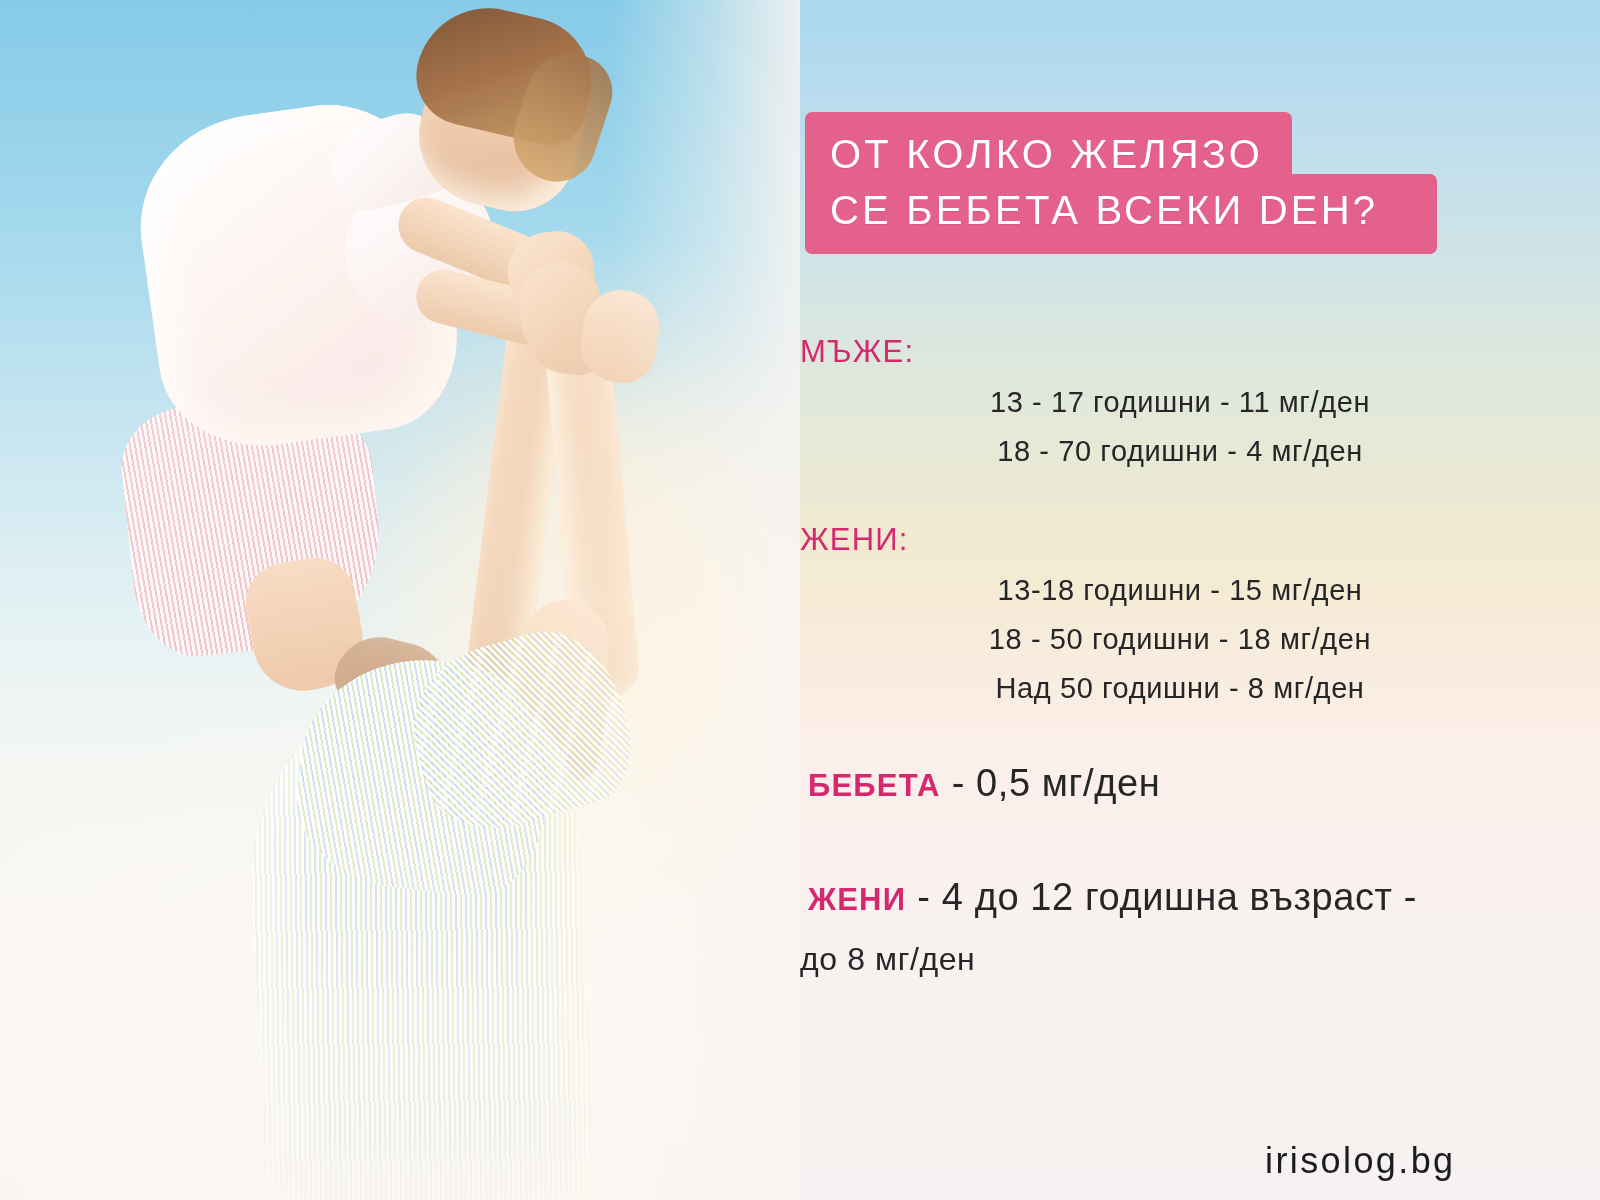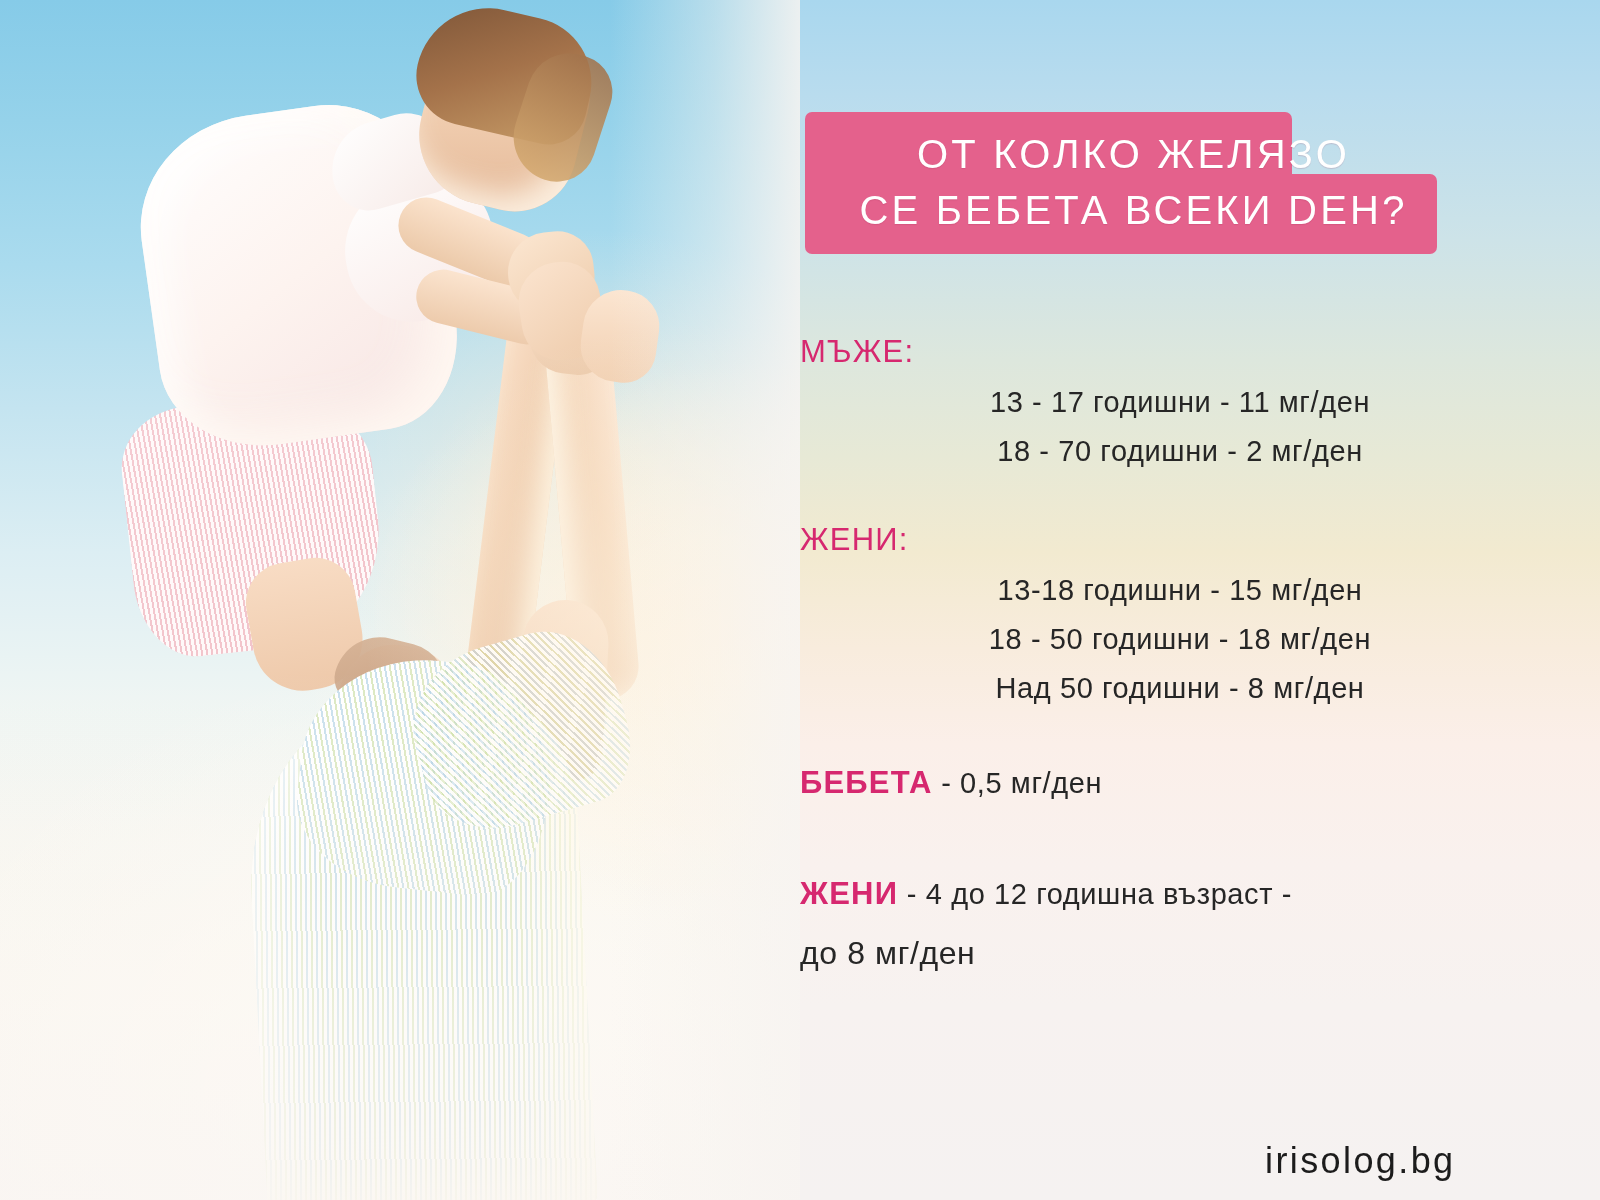--- a/index.html
+++ b/index.html
@@ -302,21 +302,20 @@
     width:632px; height:142px;
     padding:14px 0 0 25px;
     color:#ffffff;
     font-family:"Liberation Sans", sans-serif;
     font-size:40px;
     font-weight:400;
     letter-spacing:3.2px;
     line-height:56px;
     white-space:nowrap;
     text-shadow:0 1px 1px rgba(150,40,80,0.18);
-    text-align:center;
   }
   .banner-text div { display:block; }
 
   
   #content {
     position:absolute;
     left:800px; top:330px;
     width:760px;
     font-family:"Liberation Sans", sans-serif;
     color:#2b2b2b;
@@ -339,23 +338,24 @@
     color:#262626;
     white-space:nowrap;
     text-align:center;
   }
   .inline-block { line-height:56px; }
   .inline-head {
     color:#d6286f;
     font-size:31px;
     font-weight:700;
     letter-spacing:1.2px;
+    margin-left:8px;
   }
   .inline-rest {
-    font-size:29px;
+    font-size:38px;
     font-weight:400;
     letter-spacing:0.6px;
     color:#262626;
   }
   .wrap-line {
     font-size:32px;
     font-weight:400;
     letter-spacing:0.6px;
     color:#262626;
     line-height:52px;
@@ -421,21 +421,21 @@
       <div>ОТ КОЛКО ЖЕЛЯЗО</div>
       <div>СЕ БЕБЕТА ВСЕКИ DЕН?</div>
     </div>
   </div>
 
   <div id="content">
 
     <div class="block">
       <div class="sec-head">МЪЖЕ:</div>
       <div class="sec-line">13 - 17 годишни - 11 мг/ден</div>
-      <div class="sec-line">18 - 70 годишни - 2 мг/ден</div>
+      <div class="sec-line">18 - 70 годишни - 4 мг/ден</div>
     </div>
 
     <div class="block">
       <div class="sec-head">ЖЕНИ:</div>
       <div class="sec-line">13-18 годишни - 15 мг/ден</div>
       <div class="sec-line">18 - 50 годишни - 18 мг/ден</div>
       <div class="sec-line">Над 50 годишни - 8 мг/ден</div>
     </div>
 
     <div class="inline-block" id="babies">

